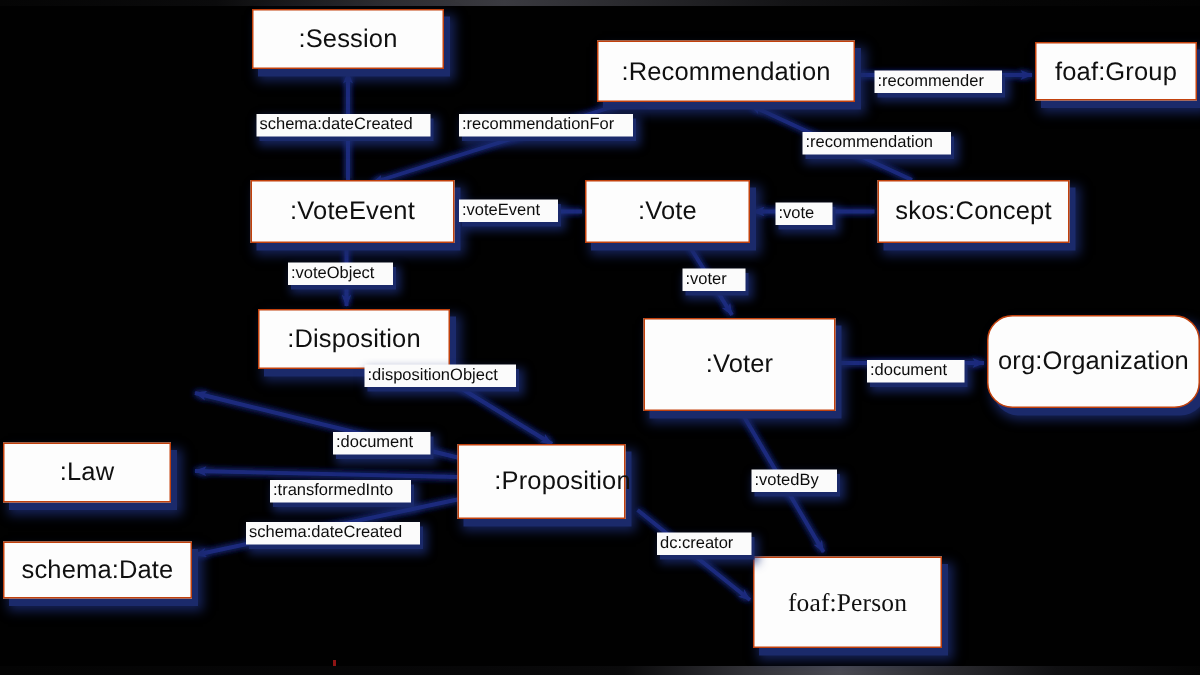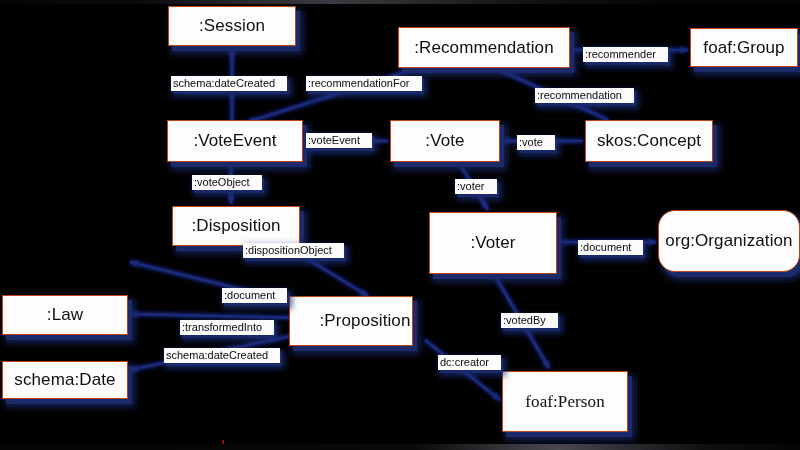--- a/index.html
+++ b/index.html
@@ -156,27 +156,27 @@
   </div>
   <div class="node" style="left:172px;top:206px;width:128px;height:40px;">
     <span>:Disposition</span>
   </div>
   <div class="node" style="left:429px;top:212px;width:128px;height:62px;">
     <span>:Voter</span>
   </div>
   <div class="node" style="left:658px;top:210px;width:142px;height:62px;border-radius:17px;">
     <span>org:Organization</span>
   </div>
-  <div class="node" style="left:2px;top:295px;width:126px;height:40px;">
+  <div class="node" style="left:2px;top:295px;width:112px;height:40px;">
     <span>:Law</span>
   </div>
   <div class="node" style="left:2px;top:361px;width:126px;height:38px;">
     <span>schema:Date</span>
   </div>
-  <div class="node" style="left:289px;top:296px;width:124px;height:50px;padding-left:28px;">
+  <div class="node" style="left:305px;top:296px;width:112px;height:50px;padding-left:28px;">
     <span>:Proposition</span>
   </div>
   <div class="node" style="left:502px;top:371px;width:126px;height:61px;font-family:Liberation Serif, serif;">
     <span>foaf:Person</span>
   </div>
 
   <div class="elabel" style="left:171px;top:76px;">schema:dateCreated</div>
   <div class="elabel" style="left:306px;top:76px;">:recommendationFor</div>
   <div class="elabel" style="left:583px;top:47px;">:recommender</div>
   <div class="elabel" style="left:535px;top:88px;">:recommendation</div>

